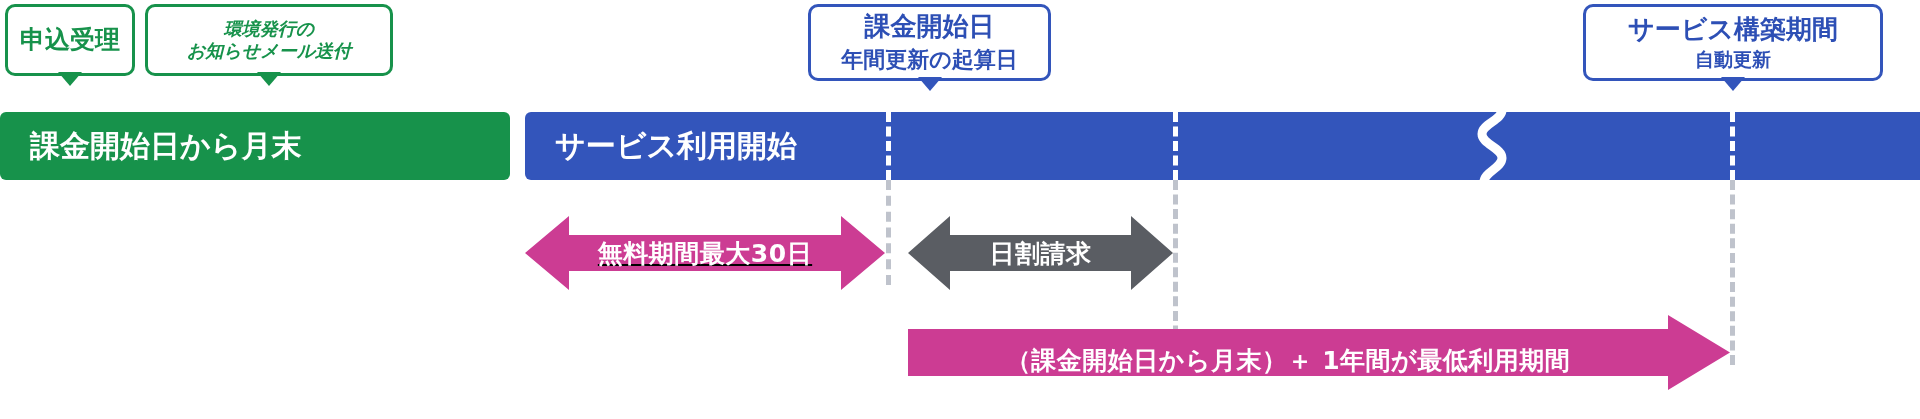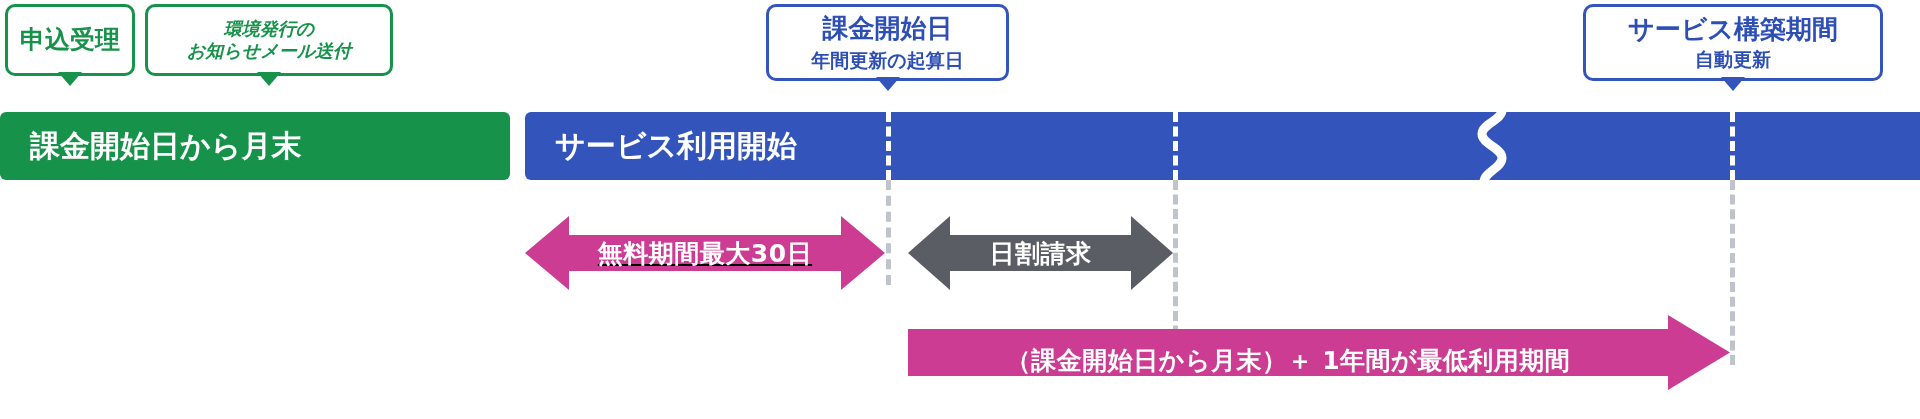--- a/index.html
+++ b/index.html
@@ -116,23 +116,23 @@
     <div class="title">申込受理</div>
     <div class="tail"></div>
   </div>
 
   <div class="callout green" style="left:145px; top:4px; width:248px; height:72px; font-size:18px;font-style:italic;">
     <div class="title">環境発行の
 お知らせメール送付</div>
     <div class="tail"></div>
   </div>
 
-  <div class="callout blue" style="left:766px; top:4px; width:243px; height:77px;">
+  <div class="callout blue" style="left:808px; top:4px; width:243px; height:77px;">
     <div class="title" style="font-size:26px;">課金開始日</div>
-    <div class="sub" style="font-size:19px; margin-top:4px;">年間更新の起算日</div>
+    <div class="sub" style="font-size:22px; margin-top:4px;">年間更新の起算日</div>
     <div class="tail"></div>
   </div>
 
   <div class="callout blue" style="left:1583px; top:4px; width:300px; height:77px;">
     <div class="title" style="font-size:26px;">サービス構築期間</div>
     <div class="sub" style="font-size:19px; margin-top:2px;">自動更新</div>
     <div class="tail"></div>
   </div>
 
   <div class="bar green" style="left:0px; top:112px; width:510px; height:68px;">

